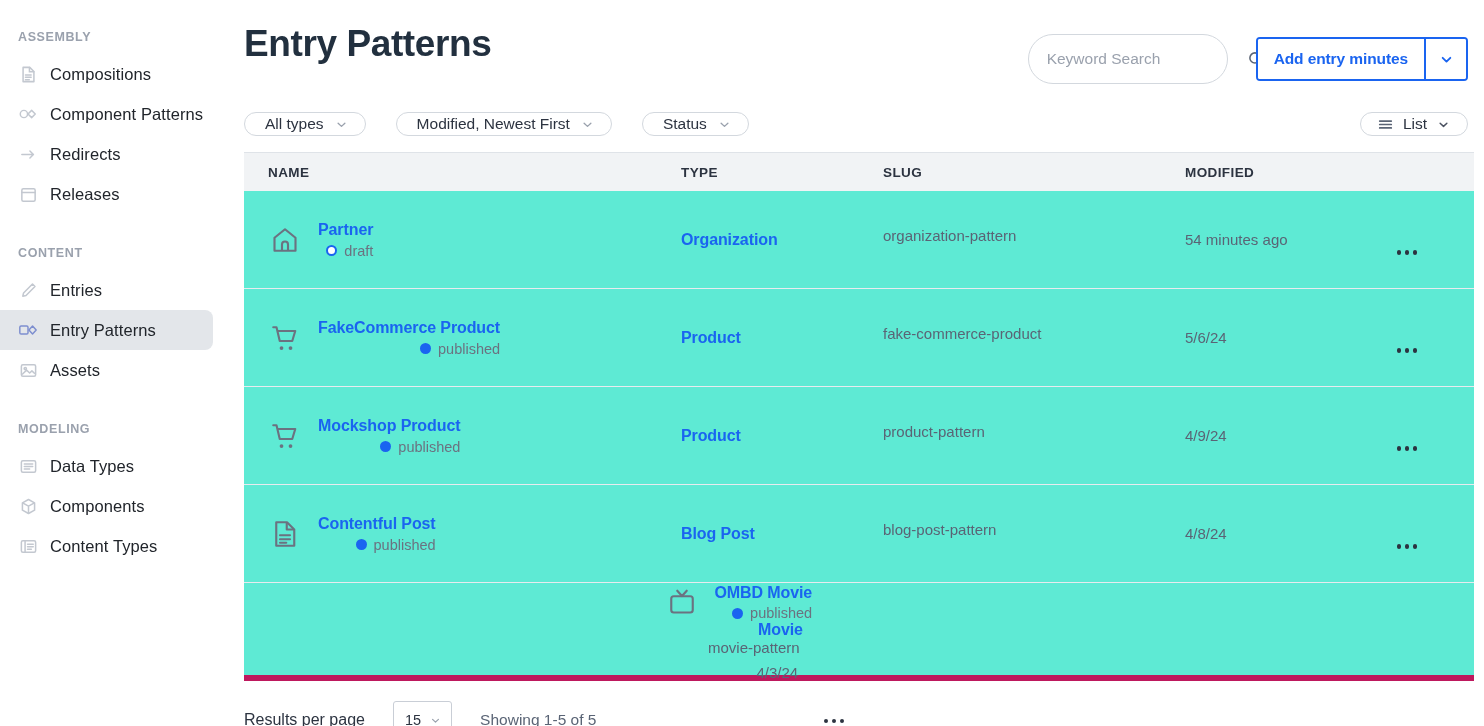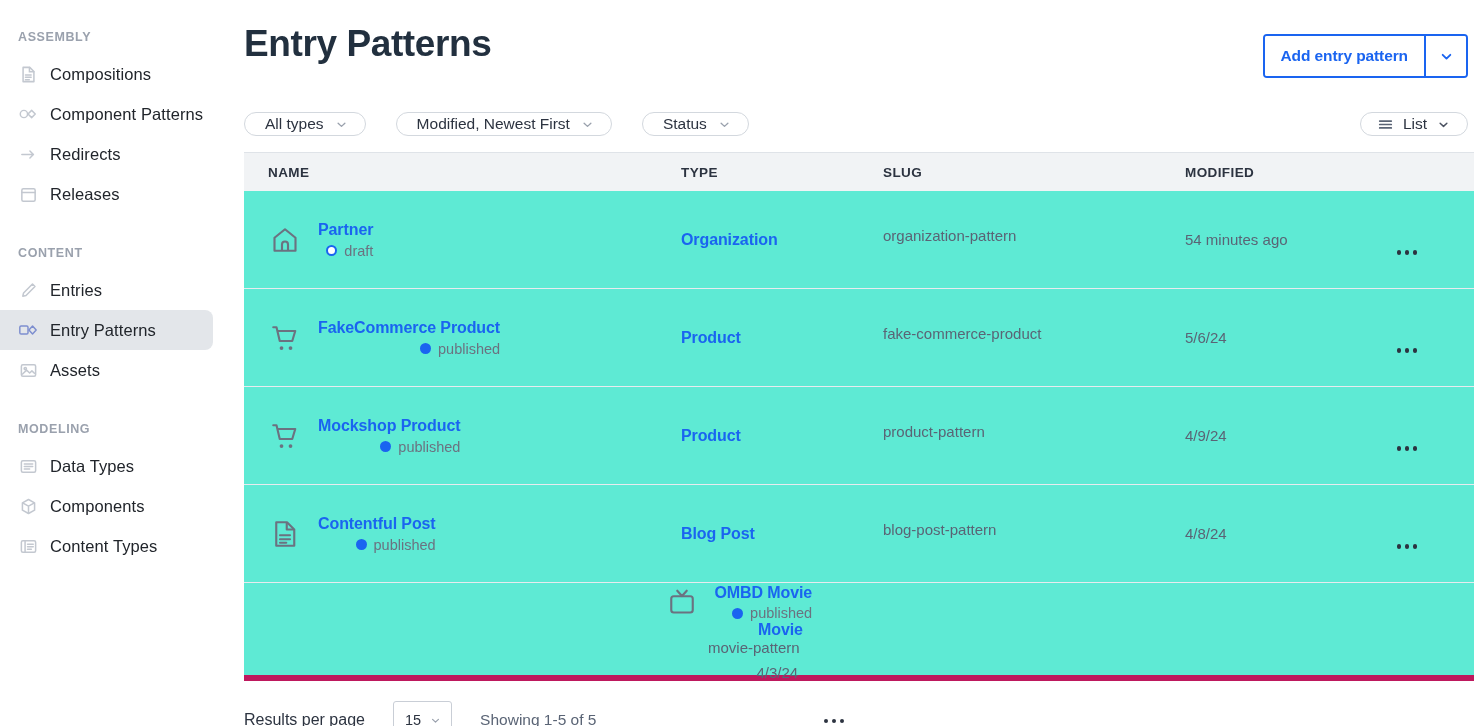--- a/index.html
+++ b/index.html
@@ -300,23 +300,32 @@
       </div>
     </div>
   </nav>
 
   <main class="main">
 
     <div class="page-head">
       <h1 class="page-title">Entry Patterns</h1>
 
       <div class="head-right">
+        <div class="search-box">
+          <input type="text" placeholder="Keyword Search" style="">
+          <span class="search-ico">
+            <svg width="18" height="18" viewBox="0 0 20 20" fill="none" stroke="currentColor" stroke-width="1.7" stroke-linecap="round">
+              <circle cx="8.8" cy="8.8" r="5.6"></circle>
+                <path d="M13 13l4 4"></path>
+            </svg>
+          </span>
+        </div>
 
         <div class="add-btn-group">
-          <button class="add-btn">Add entry pattern</button>
+          <button class="add-btn">Add entry minutes</button>
           <span class="add-btn-caret">
             <svg width="17" height="17" viewBox="0 0 20 20" fill="none" stroke="currentColor" stroke-width="2.2" stroke-linecap="round" stroke-linejoin="round">
               <path d="M5.5 8l4.5 4.5L14.5 8"></path>
             </svg>
           </span>
         </div>
       </div>
     </div>
 
     <div class="filter-bar">

